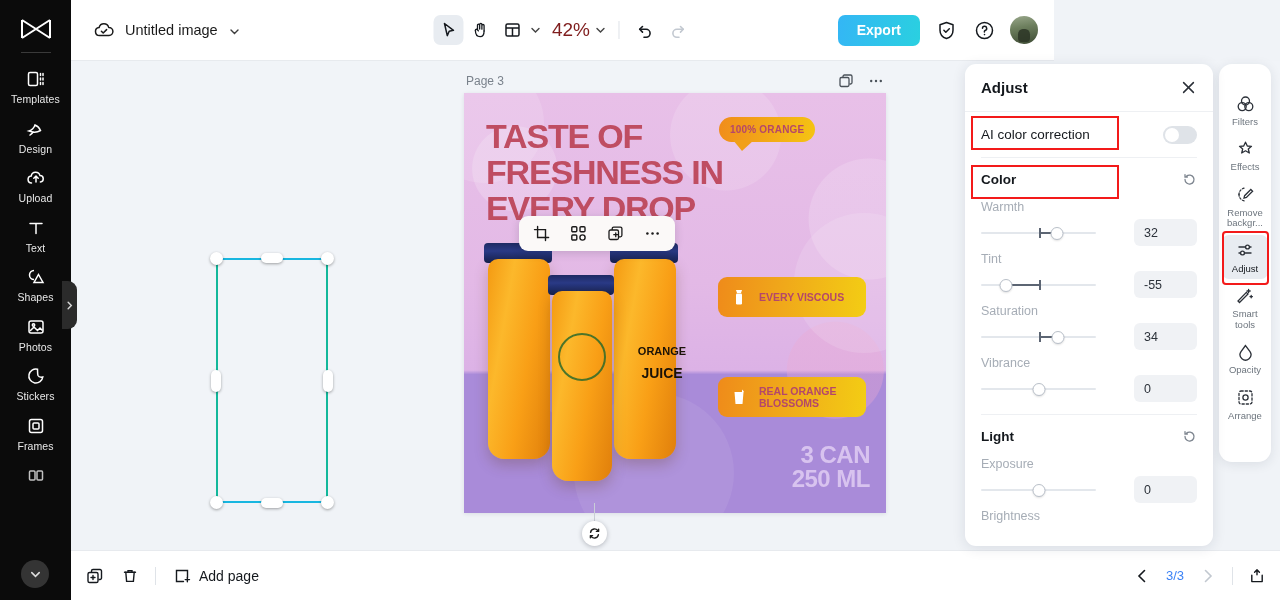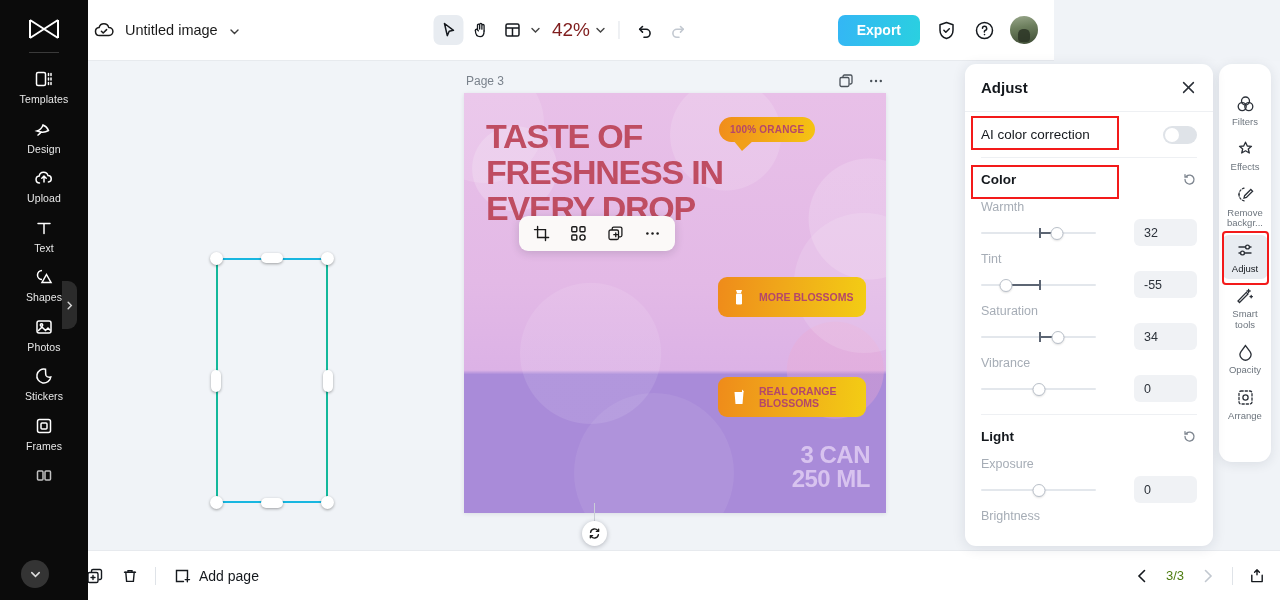--- a/index.html
+++ b/index.html
@@ -7,21 +7,21 @@
   body {
     font-family: "Liberation Sans", sans-serif;
     background: #f0f3f7;
     color: #1a1a1a;
     -webkit-font-smoothing: antialiased;
   }
   .app { position: relative; width: 1280px; height: 600px; }
 
   
   .sidebar {
-    position: absolute; left: 0; top: 0; width: 88px; height: 600px;
+    position: absolute; left: 0; top: 0; width: 71px; height: 600px;
     background: #0b0b0b; display: flex; flex-direction: column; align-items: center;
     z-index: 30;
   }
   .logo { margin-top: 12px; width: 44px; height: 34px; display: flex; align-items: center; justify-content: center; }
   .logo svg { width: 34px; height: 24px; }
   .logo-div { width: 30px; height: 1px; background: #3a3a3a; margin: 6px 0 8px; }
   .nav-item {
     width: 62px; padding: 7px 0 6px; display: flex; flex-direction: column;
     align-items: center; gap: 4px; cursor: pointer; border-radius: 8px;
   }
@@ -250,21 +250,21 @@
   }
   .bb-left { display: flex; align-items: center; gap: 16px; padding-left: 14px; }
   .bb-ico { width: 19px; height: 19px; color: #15191e; cursor: pointer; display:flex;align-items:center;justify-content:center;}
   .bb-ico svg { width: 18px; height: 18px; }
   .bb-div { width: 1px; height: 18px; background: #dfe3e8; }
   .add-page { display: flex; align-items: center; gap: 8px; cursor: pointer; }
   .add-page-label { font-size: 14px; color: #15191e; }
   .bb-right { position: absolute; right: 14px; display: flex; align-items: center; gap: 14px; }
   .pg-arrow { width: 20px; height: 20px; color: #15191e; cursor: pointer; display:flex;align-items:center;justify-content:center;}
   .pg-arrow.dim { color: #c2c8d0; }
-  .pg-count { font-size: 13px; color: #4d7c0f; }
+  .pg-count { font-size: 13px; color: #3b82f6; }
 </style>
 </head>
 <body>
 
 <div class="app">
 
   <div class="sidebar">
     <div class="logo">
       <svg viewBox="0 0 34 24" fill="none" stroke="#fff" stroke-width="2" stroke-linejoin="round">
         <path d="M3 3 L31 21 M31 3 L3 21 M3 3 L3 21 M31 3 L31 21"></path>
@@ -482,29 +482,40 @@
         <div class="art-slice" style="left:-40px;top:-30px;width:120px;height:120px;"></div>
         <div class="art-slice" style="left:330px;top:120px;width:140px;height:140px;"></div>
         <div class="art-slice" style="left:110px;top:300px;width:160px;height:160px;opacity:.55;"></div>
 
         <div class="head-line hl1">TASTE OF</div>
         <div class="head-line hl2">FRESHNESS IN</div>
         <div class="head-line hl3">EVERY DROP</div>
 
         <div class="bubble">100% ORANGE</div>
 
+        <div class="bottle-area">
+          <div class="cap" style="left:14px;top:2px;width:68px;height:20px;"></div>
+          <div class="bottle" style="left:18px;top:18px;width:62px;height:200px;"></div>
+          <div class="cap" style="left:140px;top:2px;width:68px;height:20px;"></div>
+          <div class="bottle" style="left:144px;top:18px;width:62px;height:200px;"></div>
+          <div class="cap" style="left:78px;top:34px;width:66px;height:20px;"></div>
+          <div class="bottle" style="left:82px;top:50px;width:60px;height:190px;"></div>
+          <div class="ring" style="left:88px;top:92px;width:48px;height:48px;"></div>
+          <div class="bottle-label" style="left:82px;top:104px;font-size:11px;">ORANGE</div>
+          <div class="bottle-label" style="left:82px;top:124px;font-size:14px;">JUICE</div>
+        </div>
 
         <div class="pill pill1">
           <span class="pill-ico">
             <svg viewBox="0 0 22 22" fill="currentColor">
                 <path d="M8 4h6l-1 3h-4z"></path>
                 <rect x="8" y="7.5" width="6" height="11" rx="1.2"></rect>
               </svg>
           </span>
-          <span>MORE BLOSSOMS</span>
+          <span>EVERY VISCOUS</span>
         </div>
         <div class="pill pill3">
           <span class="pill-ico">
             <svg viewBox="0 0 22 22" fill="currentColor">
                 <path d="M6.5 6h9l-1 12h-7z"></path>
                 <path d="M14 3.5 16 5.5 14 7z"></path>
               </svg>
           </span>
           <span>REAL ORANGE BLOSSOMS</span>
         </div>

